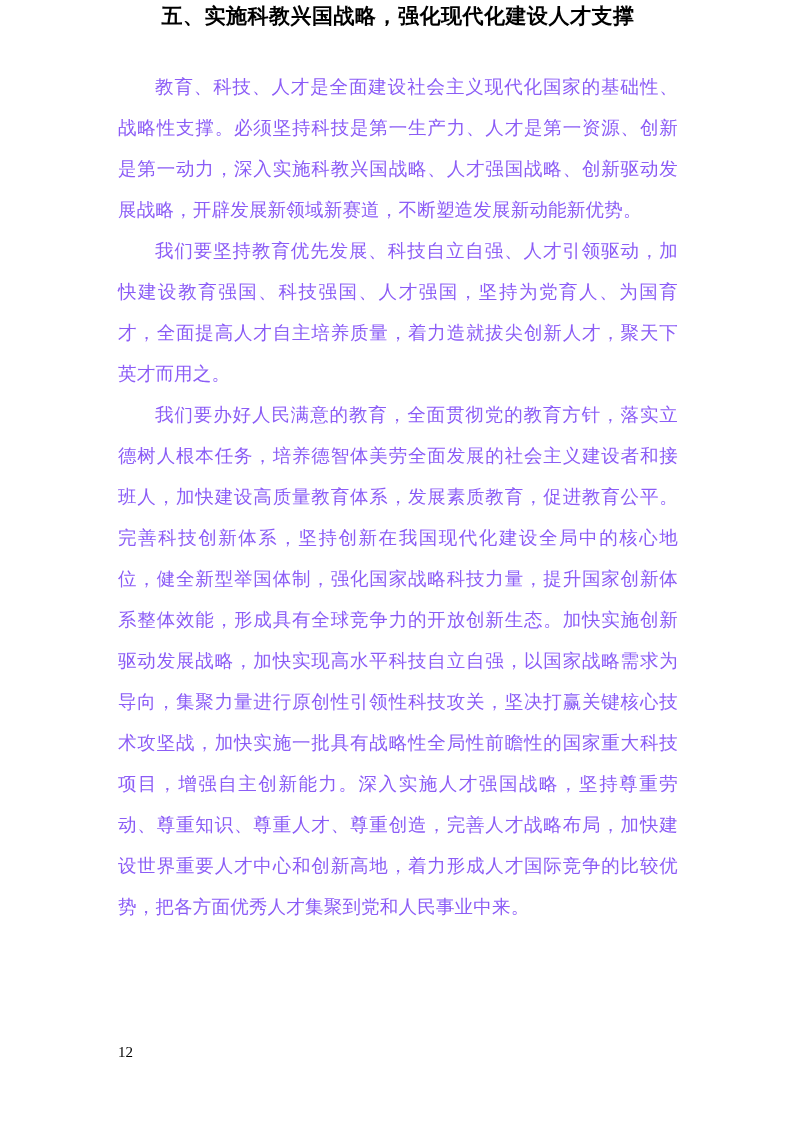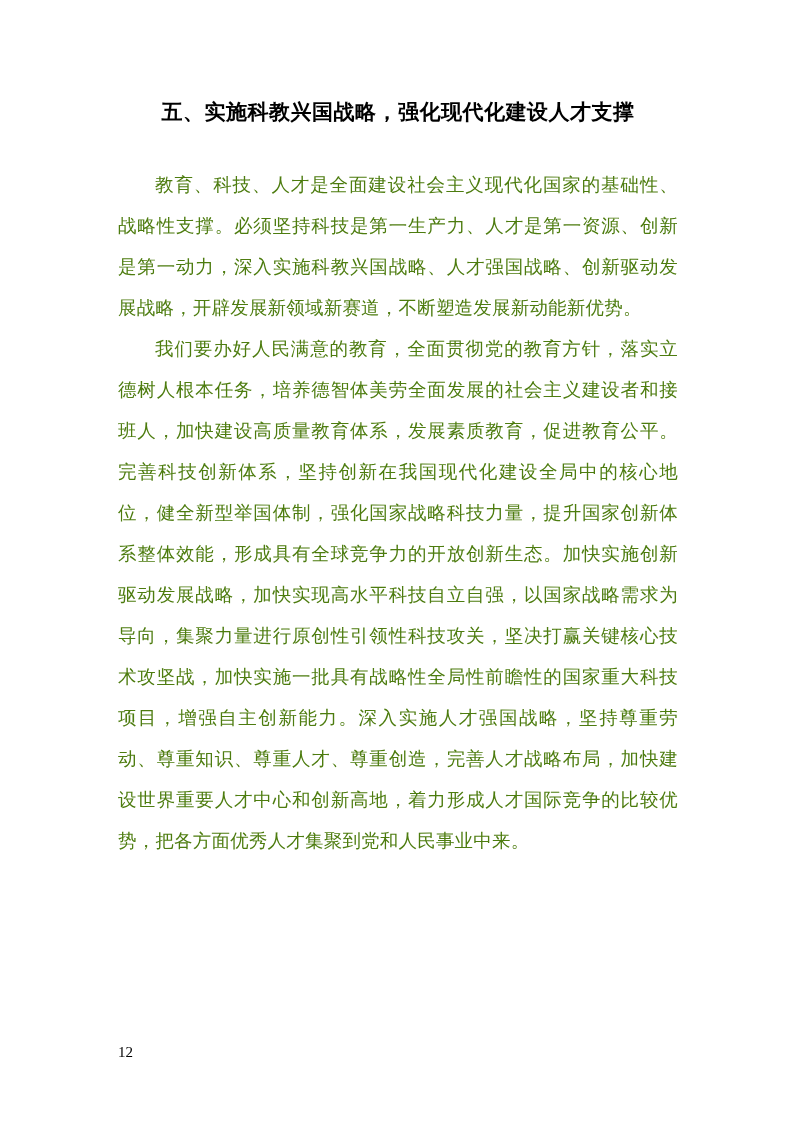--- a/index.html
+++ b/index.html
@@ -27,31 +27,30 @@
     height: 1123px;
   }
   .doc-title {
     font-family: "Liberation Sans", sans-serif;
     font-weight: bold;
     font-size: 21px;
     line-height: 32px;
     text-align: center;
     color: #000000;
     margin: 0;
-    padding-top: 96px;
     letter-spacing: 0.5px;
   }
   .body-block {
     margin-top: 36px;
   }
   .para {
-    font-family: Liberation Sans, sans-serif;
+    font-family: Liberation Mono, monospace;
     font-size: 18.5px;
     line-height: 41px;
-    color: #4d7c0f;
+    color: #8b5cf6;
     text-align: justify;
     text-justify: inter-ideograph;
     text-indent: 2em;
     margin: 0 0 0 0;
     letter-spacing: 0.2px;
   }
   .para + .para {
     margin-top: 0px;
   }
   .page-number {
@@ -67,18 +66,19 @@
 </head>
 <body>
 
 <div class="page">
   <div class="page-inner">
 
     <h1 class="doc-title">五、实施科教兴国战略，强化现代化建设人才支撑</h1>
 
     <div class="body-block">
       <p class="para">教育、科技、人才是全面建设社会主义现代化国家的基础性、战略性支撑。必须坚持科技是第一生产力、人才是第一资源、创新是第一动力，深入实施科教兴国战略、人才强国战略、创新驱动发展战略，开辟发展新领域新赛道，不断塑造发展新动能新优势。</p>
+      <p class="para">我们要坚持教育优先发展、科技自立自强、人才引领驱动，加快建设教育强国、科技强国、人才强国，坚持为党育人、为国育才，全面提高人才自主培养质量，着力造就拔尖创新人才，聚天下英才而用之。</p>
       <p class="para">我们要办好人民满意的教育，全面贯彻党的教育方针，落实立德树人根本任务，培养德智体美劳全面发展的社会主义建设者和接班人，加快建设高质量教育体系，发展素质教育，促进教育公平。完善科技创新体系，坚持创新在我国现代化建设全局中的核心地位，健全新型举国体制，强化国家战略科技力量，提升国家创新体系整体效能，形成具有全球竞争力的开放创新生态。加快实施创新驱动发展战略，加快实现高水平科技自立自强，以国家战略需求为导向，集聚力量进行原创性引领性科技攻关，坚决打赢关键核心技术攻坚战，加快实施一批具有战略性全局性前瞻性的国家重大科技项目，增强自主创新能力。深入实施人才强国战略，坚持尊重劳动、尊重知识、尊重人才、尊重创造，完善人才战略布局，加快建设世界重要人才中心和创新高地，着力形成人才国际竞争的比较优势，把各方面优秀人才集聚到党和人民事业中来。</p>
     </div>
 
     <div class="page-number">12</div>
   </div>
 </div>
 
 </body></html>

